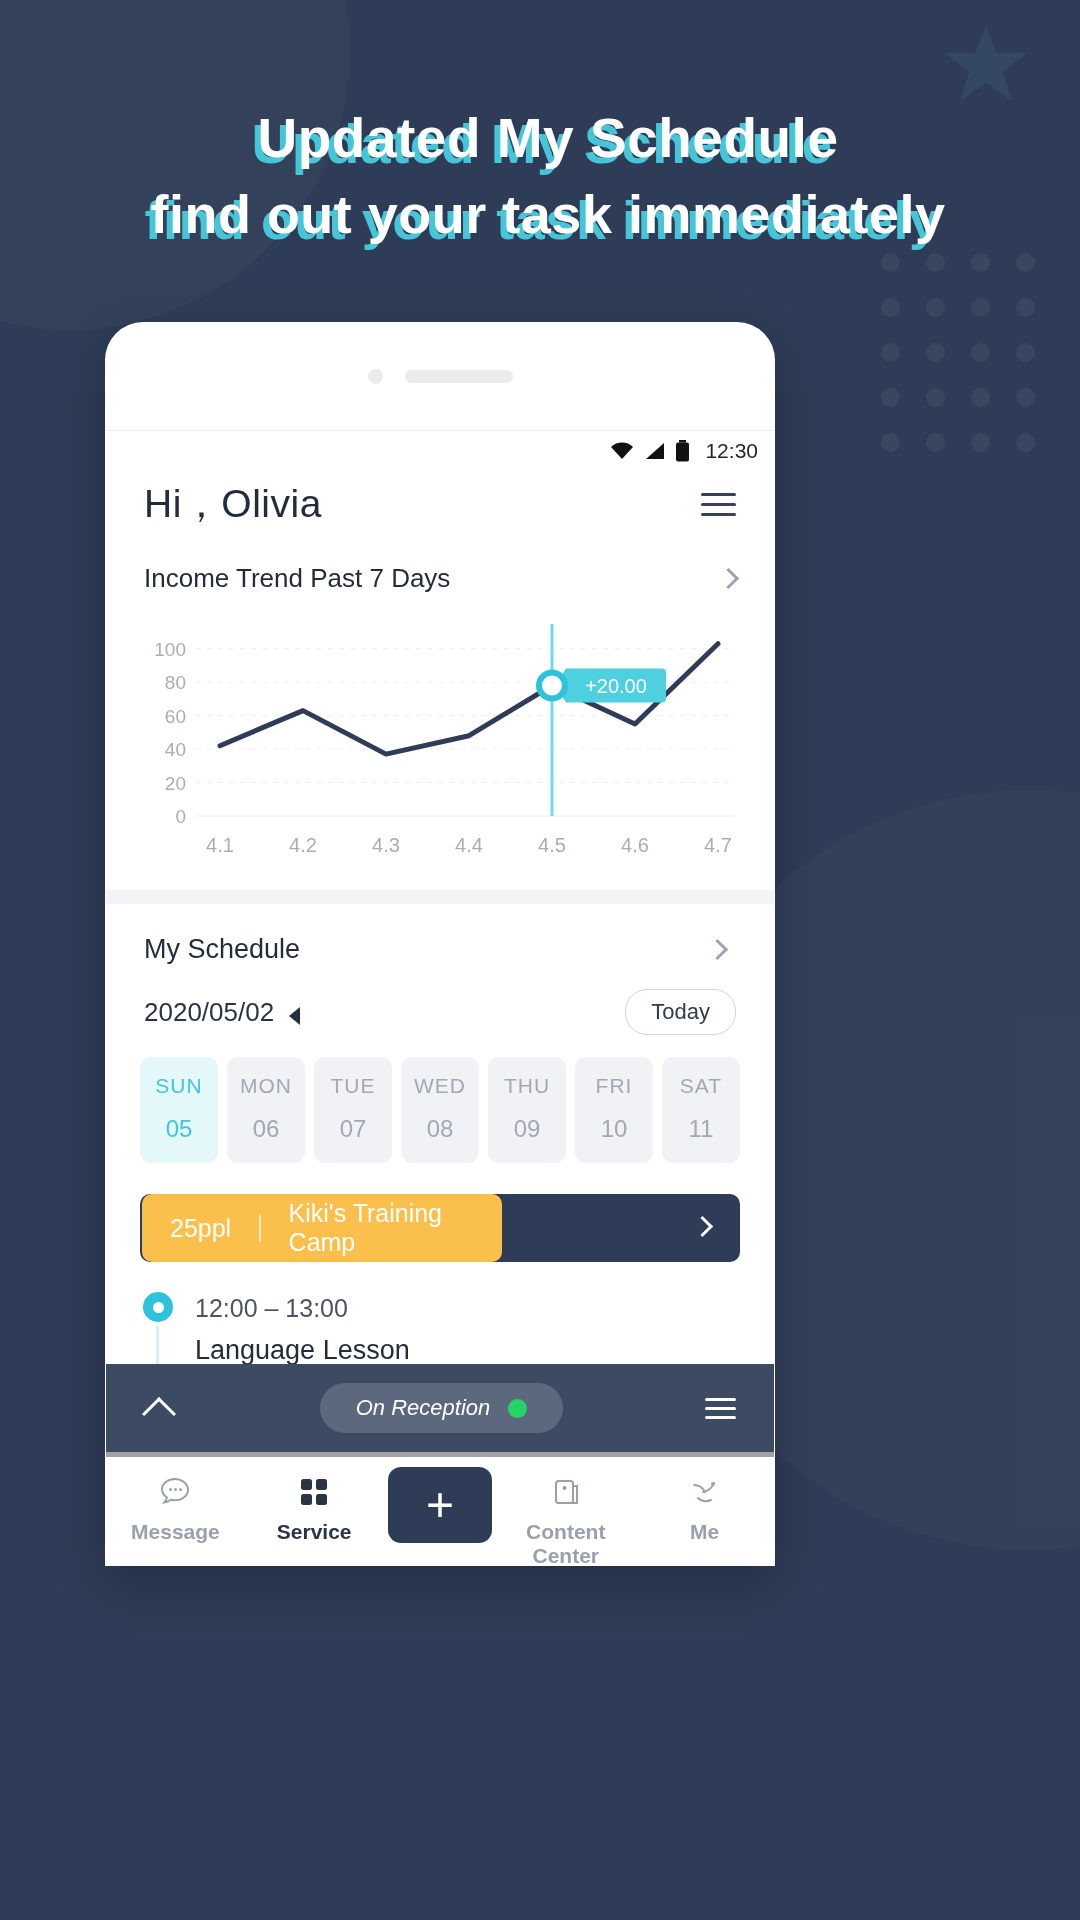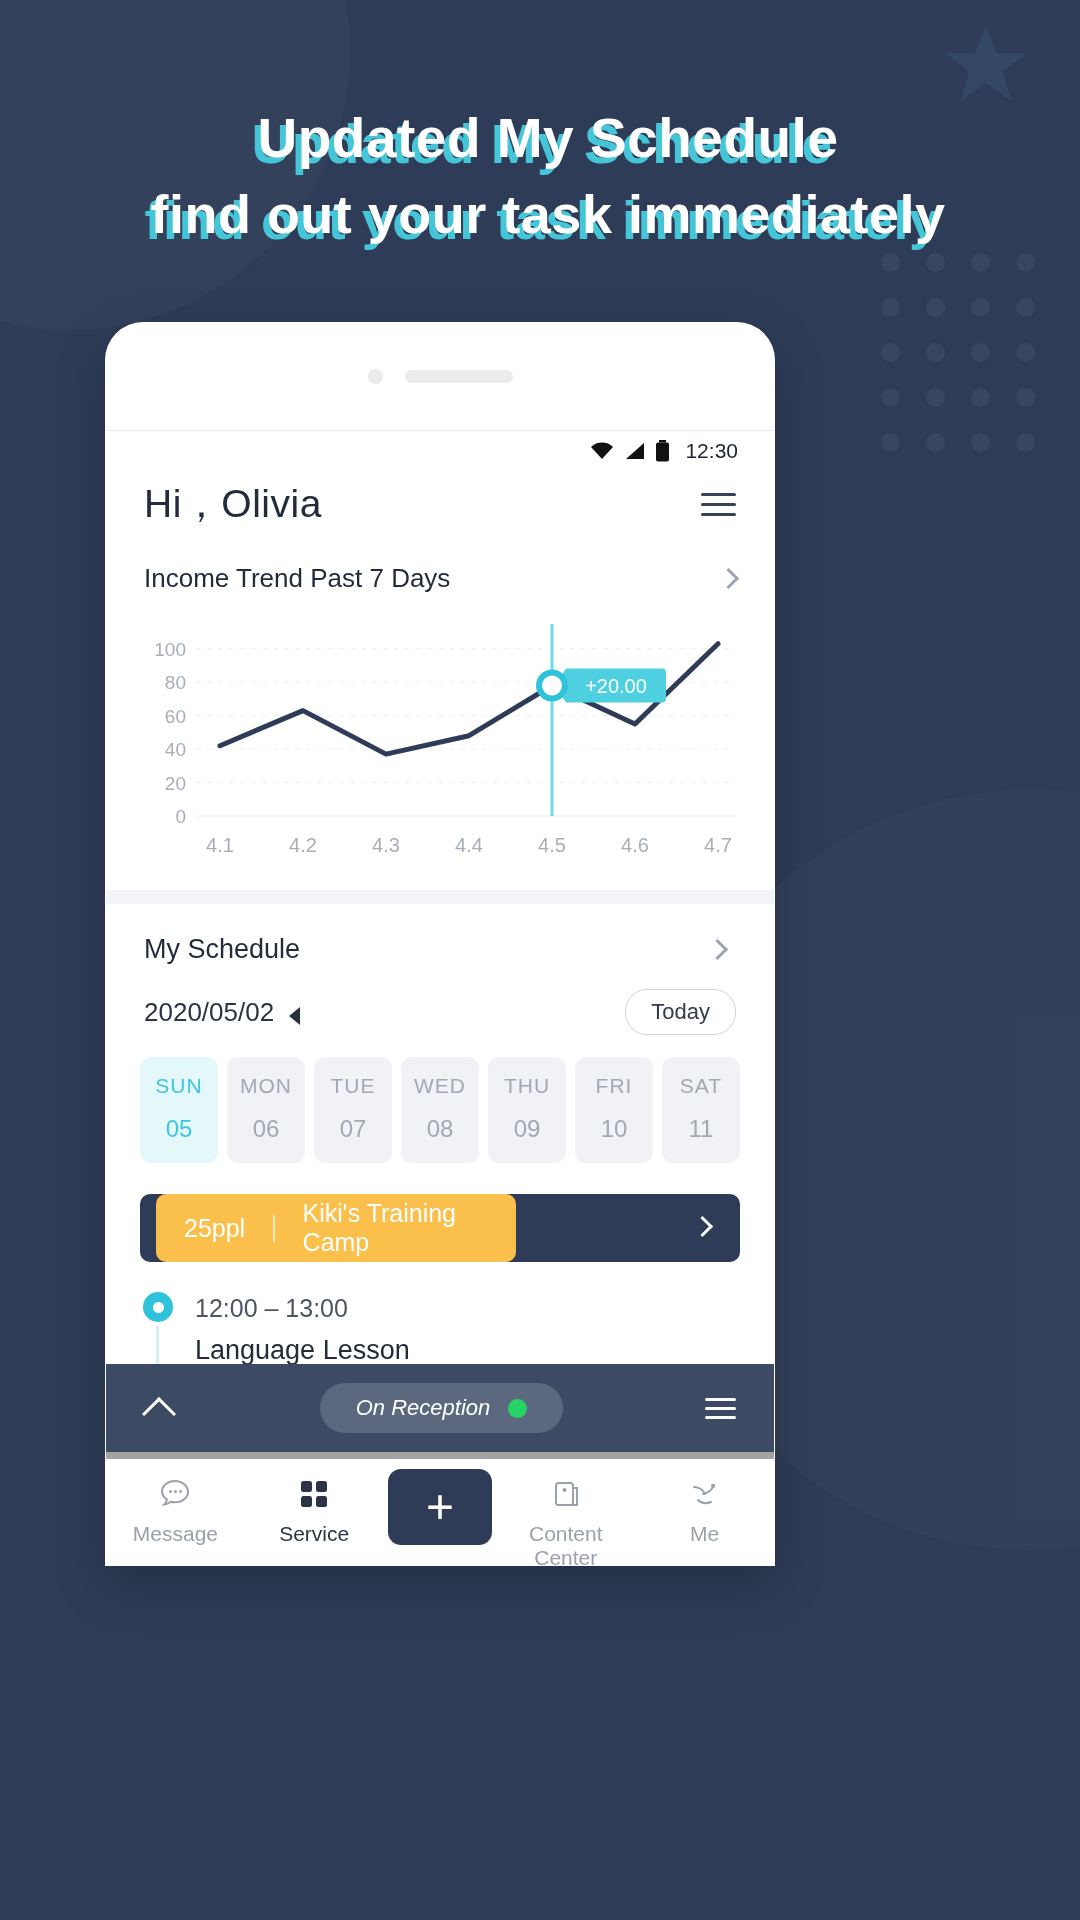--- a/index.html
+++ b/index.html
@@ -68,21 +68,21 @@
 
   .screen{
     margin:0 1px; height:1140px; background:#ffffff;
     border-top:1px solid #eceef2;
     position:relative; overflow:hidden;
   }
 
   
   .statusbar{
     height:36px; display:flex; align-items:center; justify-content:flex-end;
-    gap:9px; padding:4px 36px 0 0;
+    gap:9px; padding:4px 16px 0 0;
   }
   .statusbar .time{ font-size:21px; color:#1d2430; margin-left:6px; }
 
   
   .greet-row{
     display:flex; align-items:center; justify-content:space-between;
     padding:10px 38px 0 38px;
   }
   .greet{ font-size:39px; font-weight:400; color:#232c3d; letter-spacing:.5px; }
   .hamburger{ display:flex; flex-direction:column; gap:7px; cursor:pointer; }
@@ -137,21 +137,21 @@
   .day.active{ background:#e4f8fa; }
   .day.active .dn, .day.active .dd{ color:#3dc7dd; }
 
   
   .banner{
     margin:31px 34px 0 34px; height:68px; border-radius:10px;
     background:#2e3c57; position:relative; display:flex; align-items:center;
     overflow:hidden; cursor:pointer;
   }
   .banner .fill{
-    position:absolute; left:16px; top:0; bottom:0; width:60%;
+    position:absolute; left:2px; top:0; bottom:0; width:60%;
     background:#fbc04c; border-radius:10px;
     display:flex; align-items:center; padding-left:28px; gap:28px;
   }
   .banner .fill .ppl{ font-size:25px; color:#ffffff; }
   .banner .fill .sep{ width:1.5px; height:27px; background:rgba(255,255,255,.65); }
   .banner .fill .nm{ font-size:25px; color:#ffffff; }
   .banner .bchev{
     position:absolute; right:30px; top:50%; margin-top:-9px;
     width:15px; height:15px; border-right:3.5px solid #ffffff; border-top:3.5px solid #ffffff;
     transform:rotate(45deg);
@@ -216,23 +216,23 @@
     display:flex; align-items:center; gap:18px; cursor:pointer;
   }
   .rec-pill span{ font-size:22px; color:#ffffff;font-style:italic; }
   .rec-dot{ width:19px;height:19px;border-radius:50%;background:#25d366; display:block;}
   .rec-menu{ display:flex; flex-direction:column; gap:6px; cursor:pointer;}
   .rec-menu i{ display:block; width:31px;height:3px;background:#fff;border-radius:2px;}
 
   
   .tabbar{
     position:absolute; left:0; right:0; bottom:0; height:118px;
-    background:#ffffff; border-top:7px solid #a3a3a3;
+    background:#ffffff; border-top:5px solid #a3a3a3;
     display:flex; align-items:flex-start; justify-content:space-around;
-    padding-top:14px; z-index:8;
+    padding-top:14px; z-index:8;font-weight:bold;
   }
   .tab{ text-align:center; width:130px; cursor:pointer; }
   .tab .lbl{ font-size:21px; color:#9aa1ad; margin-top:7px; display:block; }
   .tab.active .lbl{ color:#2b3445; }
   .tab-ic{ height:42px; display:flex; align-items:center; justify-content:center;}
   .fab{
     width:104px; height:76px; border-radius:13px; background:#2e3c57;
     display:flex;align-items:center;justify-content:center; cursor:pointer;
     margin-top:-4px;
   }

